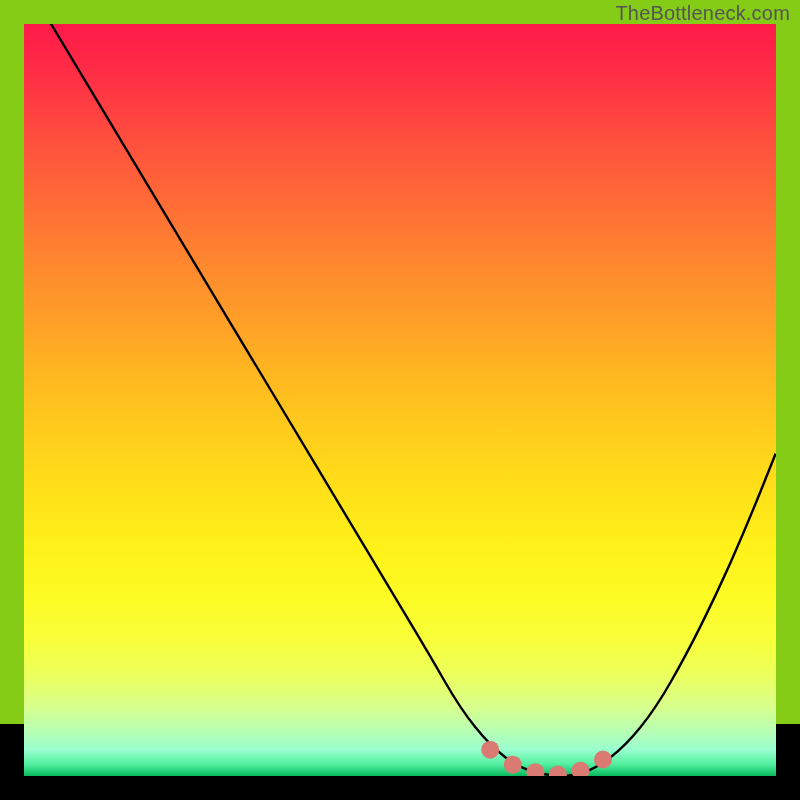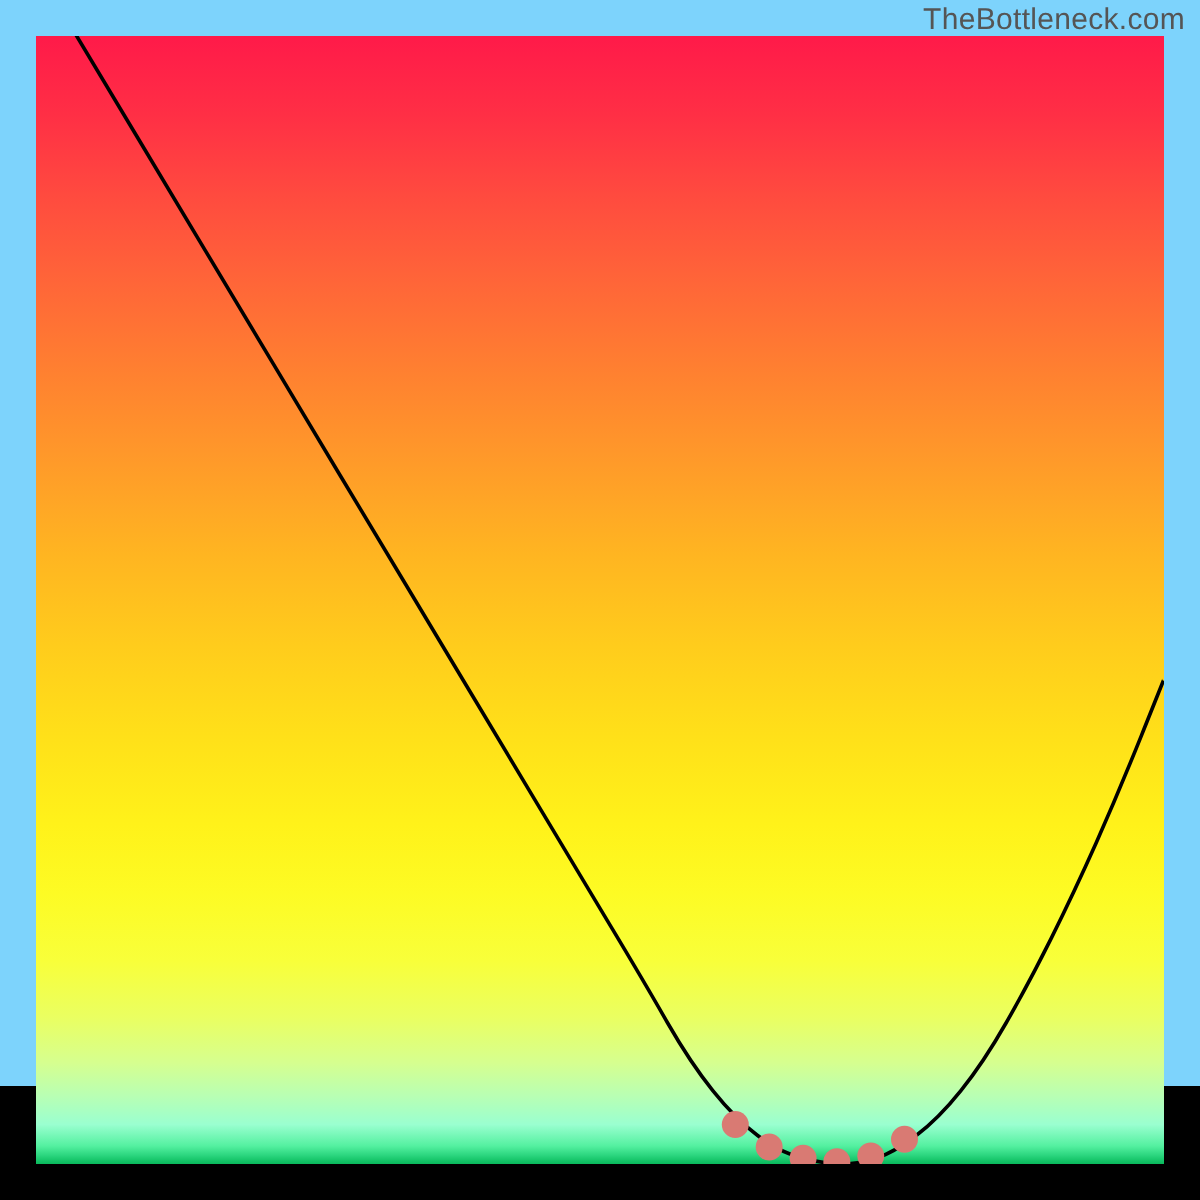--- a/index.html
+++ b/index.html
@@ -10,21 +10,21 @@
     background: #000;
     overflow: hidden;
     font-family: Arial, Helvetica, sans-serif;
   }
   .frame {
     position: absolute;
     top: 0;
     left: 0;
     width: 800px;
     height: 724px;
-    background: #7dd3fc;
+    background: #84cc16;
     text-decoration: underline;
   }
   .plot-area {
     position: absolute;
     top: 24px;
     left: 24px;
     width: 752px;
     height: 752px;
     overflow: hidden;
   }

